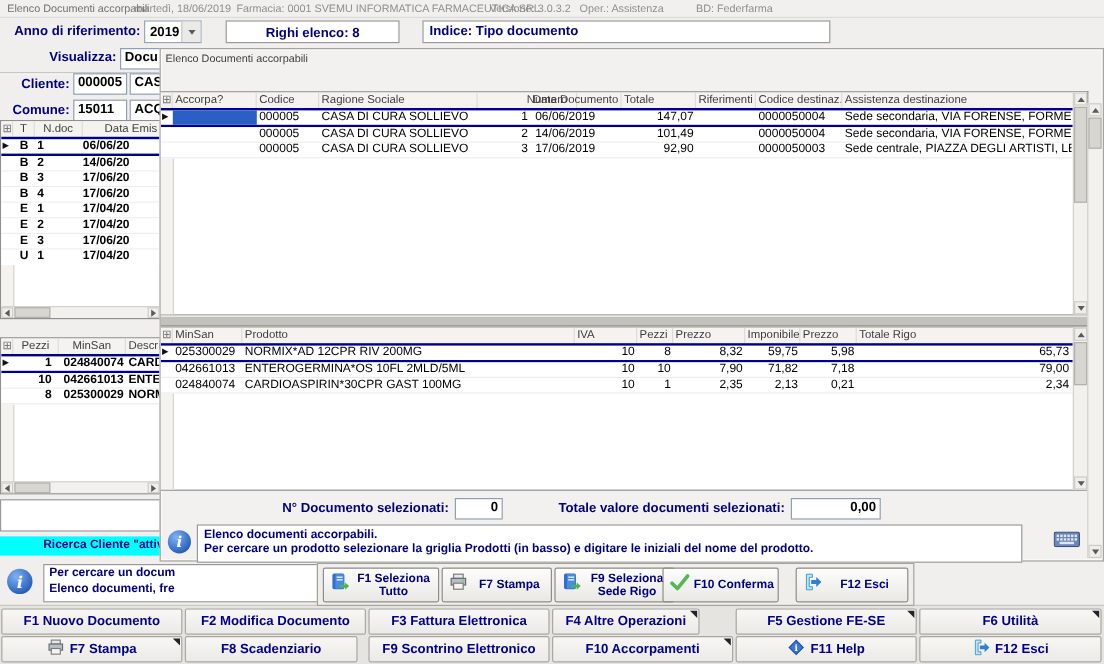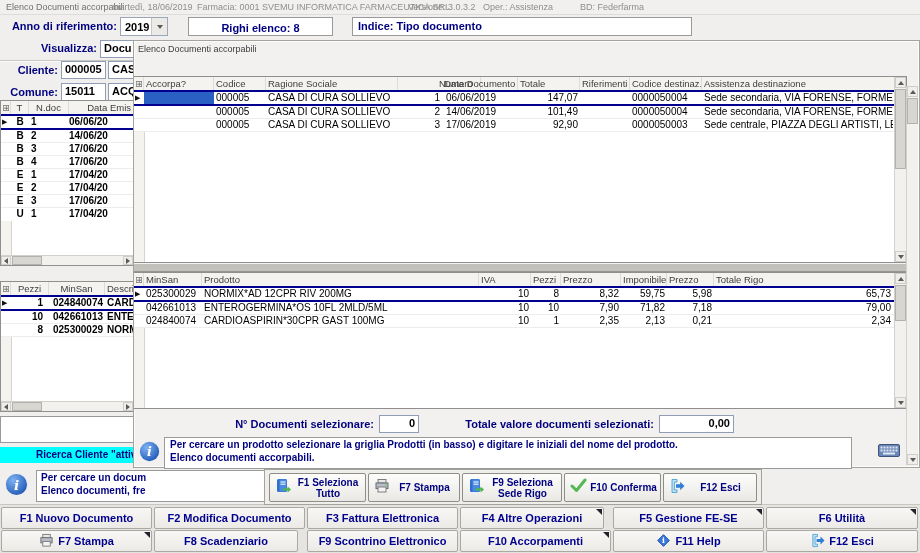--- a/index.html
+++ b/index.html
@@ -333,40 +333,40 @@
     <div class="vsb" style="right:1px;top:45px;width:12px;height:379px;">
       <span class="sbbtn" style="top:0;left:0;right:0;height:11px;">
           <span class="tri-up"></span>
         </span>
       <span class="sbthumb" style="top:12px;left:0;right:0;height:26px;"></span>
       <span class="sbbtn" style="bottom:0;left:0;right:0;height:11px;">
           <span class="tri-dn"></span>
         </span>
     </div>
 
-    <div class="abs lbl" style="left:60px;top:377px;width:180px;text-align:right;">N° Documenti selezionare:</div>
+    <div class="abs lbl" style="left:60px;top:377px;width:180px;text-align:right;">N° Documento selezionati:</div>
     <div class="abs fld num" style="left:245px;top:374px;width:40px;height:18px;">0</div>
     <div class="abs lbl" style="left:300px;top:377px;width:220px;text-align:right;">Totale valore documenti selezionati:</div>
     <div class="abs fld num" style="left:525px;top:374px;width:75px;height:18px;">0,00</div>
 
     <span class="abs" style="left:5px;top:400px;">
       <svg width="21" height="21" viewBox="0 0 20 20">
           <defs>
             <radialGradient id="ib2" cx="35%" cy="30%" r="80%">
               <stop offset="0%" stop-color="#7fb2f2"></stop>
               <stop offset="100%" stop-color="#1b55b4"></stop>
             </radialGradient>
           </defs>
           <circle cx="10" cy="10" r="9.2" fill="url(#ib2)"></circle>
           <text x="10" y="14.5" text-anchor="middle" font-size="12" font-weight="bold" font-style="italic" fill="#fff" font-family="DejaVu Serif, serif">i</text>
         </svg>
     </span>
     <div class="abs wbox" style="left:30px;top:396px;width:688px;height:32px;">
+      <div class="infotxt" style="padding:2px 0 0 5px;">Elenco documenti accorpabili.</div>
       <div class="infotxt" style="padding:1px 0 0 5px;">Per cercare un prodotto selezionare la griglia Prodotti (in basso) e digitare le iniziali del nome del prodotto.</div>
-      <div class="infotxt" style="padding:2px 0 0 5px;">Elenco documenti accorpabili.</div>
     </div>
     <span class="abs" style="left:744px;top:402px;">
       <svg width="22" height="13" viewBox="0 0 22 13">
           <rect x="0.5" y="0.5" width="21" height="12" rx="1.5" fill="#6b87b8" stroke="#3f547a"></rect>
           <g fill="#dfe7f2">
             <rect x="2.5" y="2.5" width="2" height="2"></rect>
             <rect x="5.5" y="2.5" width="2" height="2"></rect>
             <rect x="8.5" y="2.5" width="2" height="2"></rect>
             <rect x="11.5" y="2.5" width="2" height="2"></rect>
             <rect x="14.5" y="2.5" width="2" height="2"></rect>
@@ -422,21 +422,21 @@
             <rect x="5.5" y="5.6" width="5" height="1.2" fill="#fff" opacity=".85"></rect>
             <path d="M8 10.2 L12.6 10.2 L12.6 8.4 L16 11.4 L12.6 14.4 L12.6 12.6 L8 12.6 Z" fill="#4db54d"></path>
           </svg>
       </span>
       <span class="txt">
           <div>F9 Seleziona</div>
           <div>Sede Rigo</div>
         </span>
     </div>
 
-    <div class="stripbtn" style="left:299px;width:97px;">
+    <div class="stripbtn" style="left:287px;width:97px;">
       <span class="icon" style="margin-left:5px;">
         <svg width="17" height="15" viewBox="0 0 17 15">
             <path d="M2 8 L6.5 12.5 L15 2" stroke="#54b854" stroke-width="3" fill="none" stroke-linecap="round" stroke-linejoin="round"></path>
           </svg>
       </span>
       <span class="txt">F10 Conferma</span>
     </div>
 
     <div class="stripbtn" style="left:398px;width:94px;">
       <span class="icon" style="margin-left:5px;">
@@ -453,21 +453,21 @@
 
     <div class="fbtn" style="left:1px;top:2px;width:151px;">
         <span>F1 Nuovo Documento</span>
       </div>
     <div class="fbtn" style="left:154px;top:2px;width:151px;">
         <span>F2 Modifica Documento</span>
       </div>
     <div class="fbtn" style="left:307px;top:2px;width:151px;">
         <span>F3 Fattura Elettronica</span>
       </div>
-    <div class="fbtn" style="left:460px;top:2px;width:144px;text-align:right;">
+    <div class="fbtn" style="left:460px;top:2px;width:123px;text-align:right;">
         <span>F4 Altre Operazioni</span>
         <span class="corner"></span>
       </div>
     <div class="fbtn" style="left:613px;top:2px;width:151px;">
         <span>F5 Gestione FE-SE</span>
         <span class="corner"></span>
       </div>
     <div class="fbtn" style="left:766px;top:2px;width:152px;">
         <span>F6 Utilità</span>
         <span class="corner"></span>

